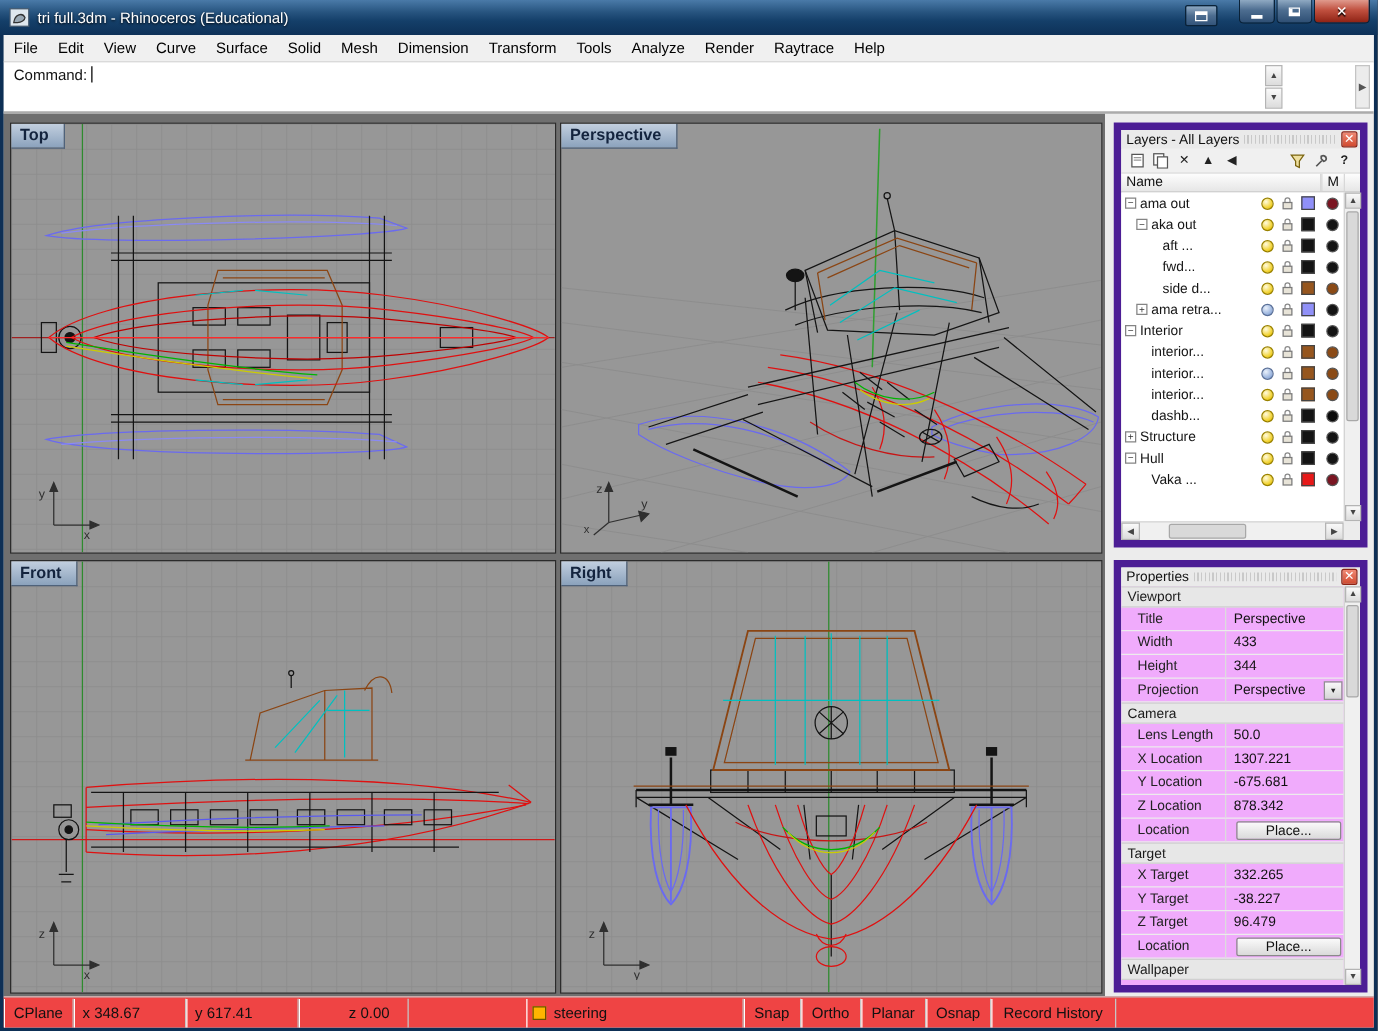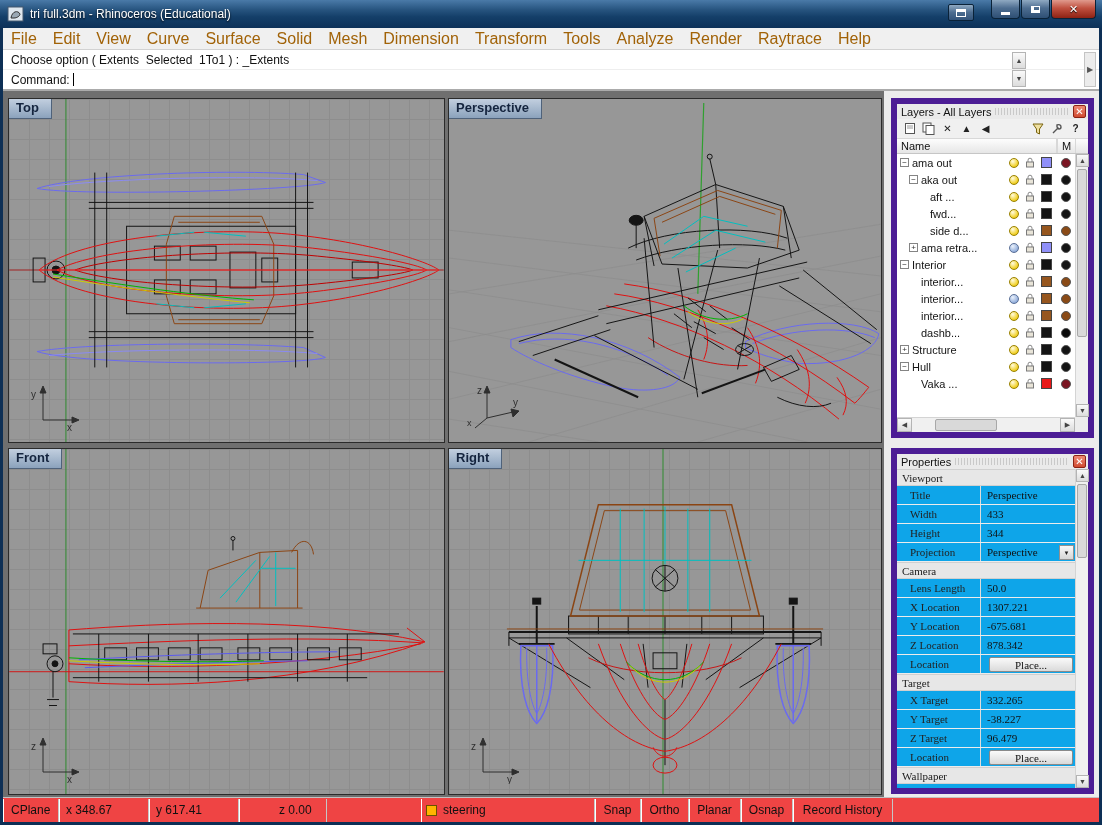--- a/index.html
+++ b/index.html
@@ -20,21 +20,21 @@
     background:linear-gradient(#8fa9c2,#4d6d90 45%,#2e4f74);color:#fff;display:flex;align-items:center;justify-content:center;
     font-size:11px;text-shadow:0 1px 1px #000;}
   .win-btn.close{width:45px;background:linear-gradient(#e09a8d,#c0503f 45%,#8e2214);}
   .glyph-min{width:9px;height:3px;background:#fff;margin-top:8px;}
   .glyph-max{width:9px;height:7px;border:1px solid #fff;box-shadow:2px -2px 0 -0px #fff inset;position:relative;}
 
   
   .frame{position:absolute;left:3px;top:28px;width:1096px;height:794px;background:#f0f0f0;}
 
   .menubar{position:absolute;left:0;top:0;width:100%;height:22px;background:#f0f0f0;border-bottom:1px solid #d2d2d2;display:flex;}
-  .menu-item{padding:0 8px;line-height:21px;font-size:16px;color:#a16207;cursor:default;}
+  .menu-item{padding:0 8px;line-height:21px;font-size:12px;color:#000000;cursor:default;}
 
   .cmdarea{position:absolute;left:0;top:22px;width:100%;height:41px;background:#fff;border-bottom:2px solid #ababab;}
   .cmd-row{height:20px;line-height:20px;padding-left:8px;font-size:12px;color:#111;white-space:pre;}
   .cmd-row.first{border-bottom:1px solid #eee;}
   .caret{display:inline-block;width:1px;height:13px;background:#000;vertical-align:-2px;margin-left:3px;}
   .cmd-spin{position:absolute;right:73px;top:2px;width:14px;height:35px;}
   .cmd-spin .sb-arrow{width:14px;height:17px;margin-bottom:1px;}
   .cmd-side{position:absolute;right:3px;top:2px;width:12px;height:35px;background:#ececec;border:1px solid #c4c4c4;
     display:flex;align-items:center;justify-content:center;font-size:8px;color:#555;}
 
@@ -89,21 +89,21 @@
   .sb-arrow{background:linear-gradient(#fafafa,#dcdcdc);border:1px solid #b4b4b4;color:#444;
     display:flex;align-items:center;justify-content:center;font-size:7px;}
   .vscroll .sb-arrow{width:13px;height:13px;}
   .vscroll .sb-arrow.bottom{position:absolute;bottom:0;left:0;}
   .hscroll .sb-arrow{width:15px;height:14px;position:absolute;top:0;}
   .sb-thumb-v{position:absolute;left:1px;right:1px;background:#d9d9d9;border:1px solid #a8a8a8;border-radius:2px;}
   .sb-thumb-h{position:absolute;top:1px;bottom:1px;background:#d9d9d9;border:1px solid #a8a8a8;border-radius:2px;}
   .sb-corner{position:absolute;right:0;bottom:0;width:13px;height:15px;background:#ececec;}
 
   
-  .props-table{position:absolute;left:0;top:15px;right:13px;bottom:0;background:#0ea5e9;overflow:hidden;font-size:11px;font-family:Liberation Serif, serif;}
+  .props-table{position:absolute;left:0;top:15px;right:13px;bottom:0;background:#f0abfc;overflow:hidden;font-size:11px;}
   .p-section{height:17px;line-height:16px;background:#e7e7e7;border-top:1px solid #d0d0d0;border-bottom:1px solid #d0d0d0;padding-left:5px;color:#1a1a1a;}
   .p-row{display:flex;height:19px;border-bottom:1px solid #ececec;align-items:center;justify-content:flex-end;}
   .p-label{width:84px;padding-left:13px;color:#222;flex:none;border-right:1px solid #dcdcdc;height:100%;line-height:18px;
     white-space:nowrap;overflow:hidden;}
   .p-value{flex:1;padding-left:6px;display:flex;align-items:center;height:100%;position:relative;color:#111;}
   .p-btn{display:inline-block;width:84px;height:15px;line-height:14px;text-align:center;border:1px solid #8a8a8a;border-radius:2px;
     background:linear-gradient(#fafafa,#dadada);margin-left:2px;}
   .p-dd{position:absolute;right:1px;top:2px;width:15px;height:15px;border:1px solid #909090;background:linear-gradient(#f8f8f8,#d6d6d6);
     font-size:6px;color:#222;display:flex;align-items:center;justify-content:center;}
 
@@ -158,21 +158,20 @@
       <div class="menu-item">Dimension</div>
       <div class="menu-item">Transform</div>
       <div class="menu-item">Tools</div>
       <div class="menu-item">Analyze</div>
       <div class="menu-item">Render</div>
       <div class="menu-item">Raytrace</div>
       <div class="menu-item">Help</div>
     </div>
 
   <div class="cmdarea">
-    <div class="cmd-row first">Choose option ( Extents  Selected  1To1 ) : _Extents</div>
     <div class="cmd-row"><span>Command:</span><span class="caret"></span></div>
     <div class="cmd-spin">
       <div class="sb-arrow">▲</div>
       <div class="sb-arrow">▼</div>
     </div>
     <div class="cmd-side">
         <span>▶</span>
       </div>
   </div>
 

